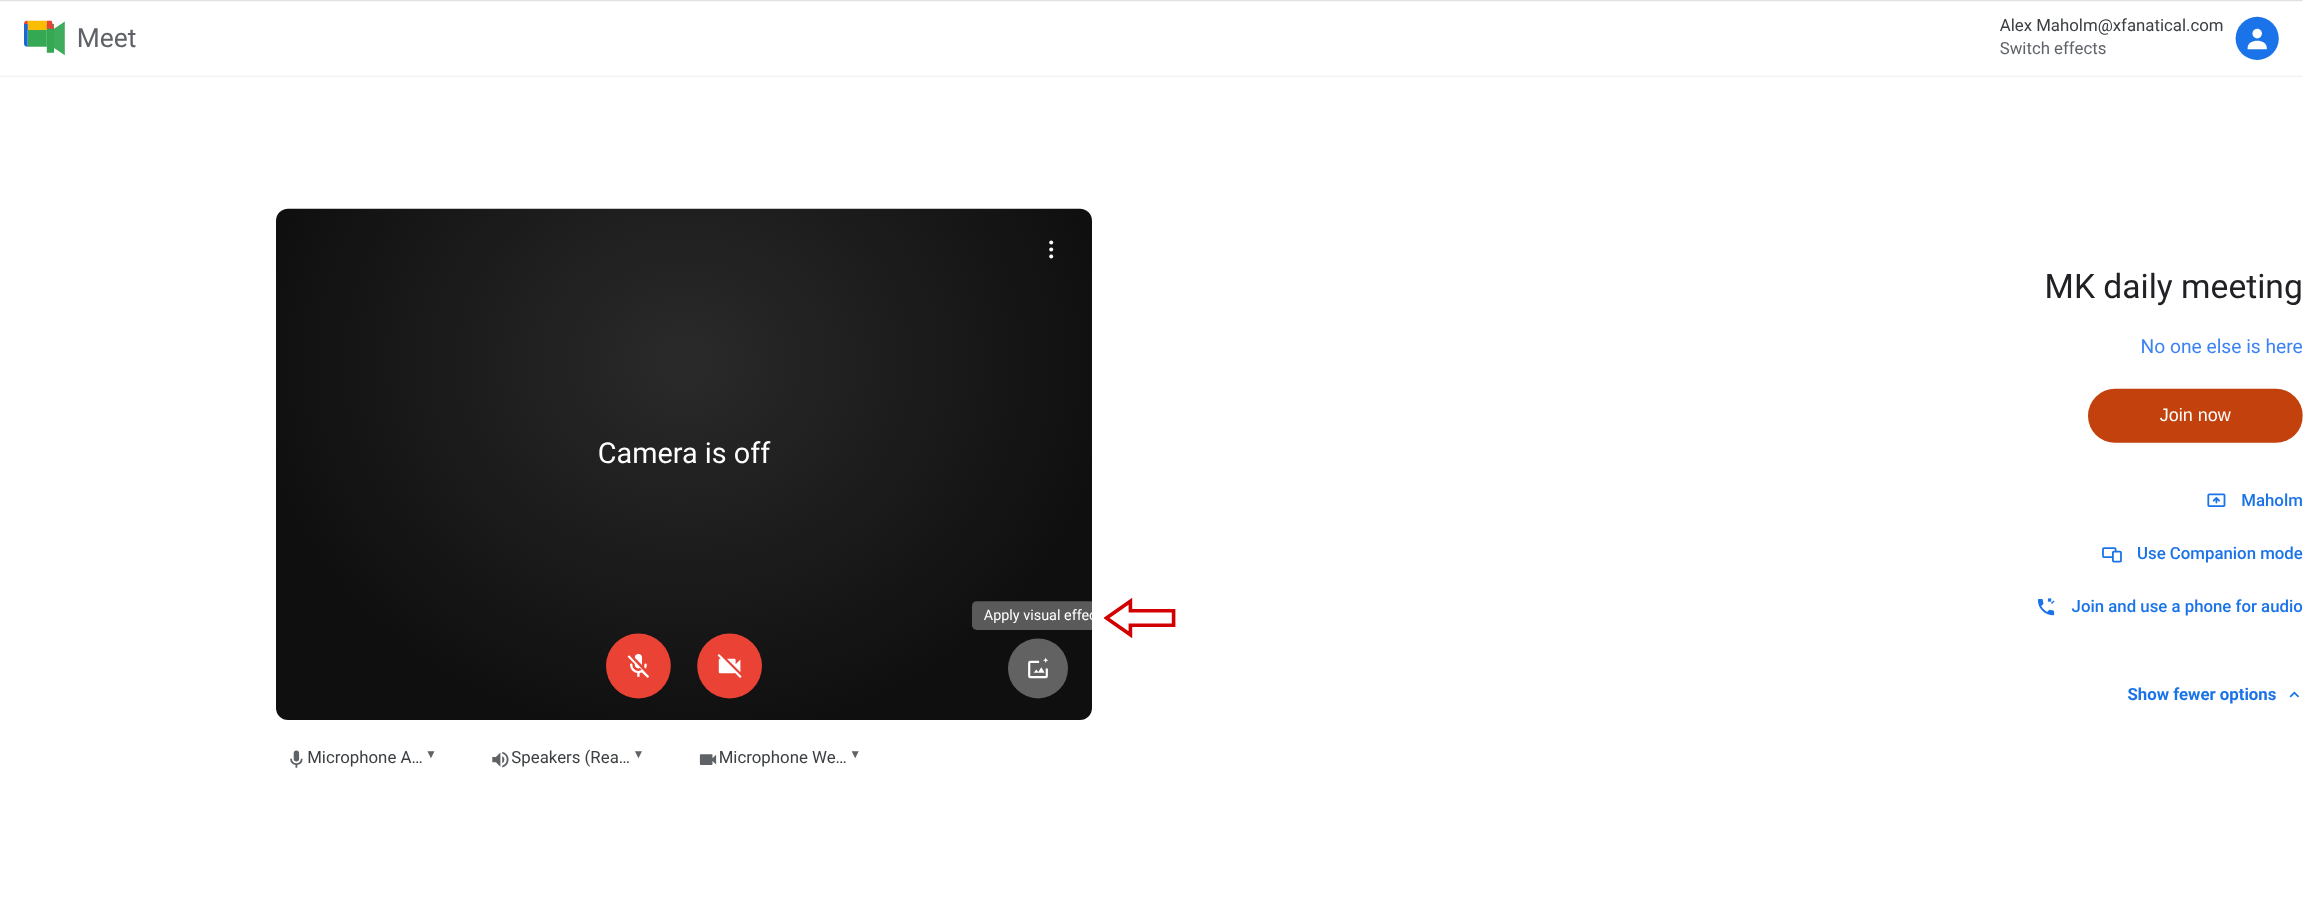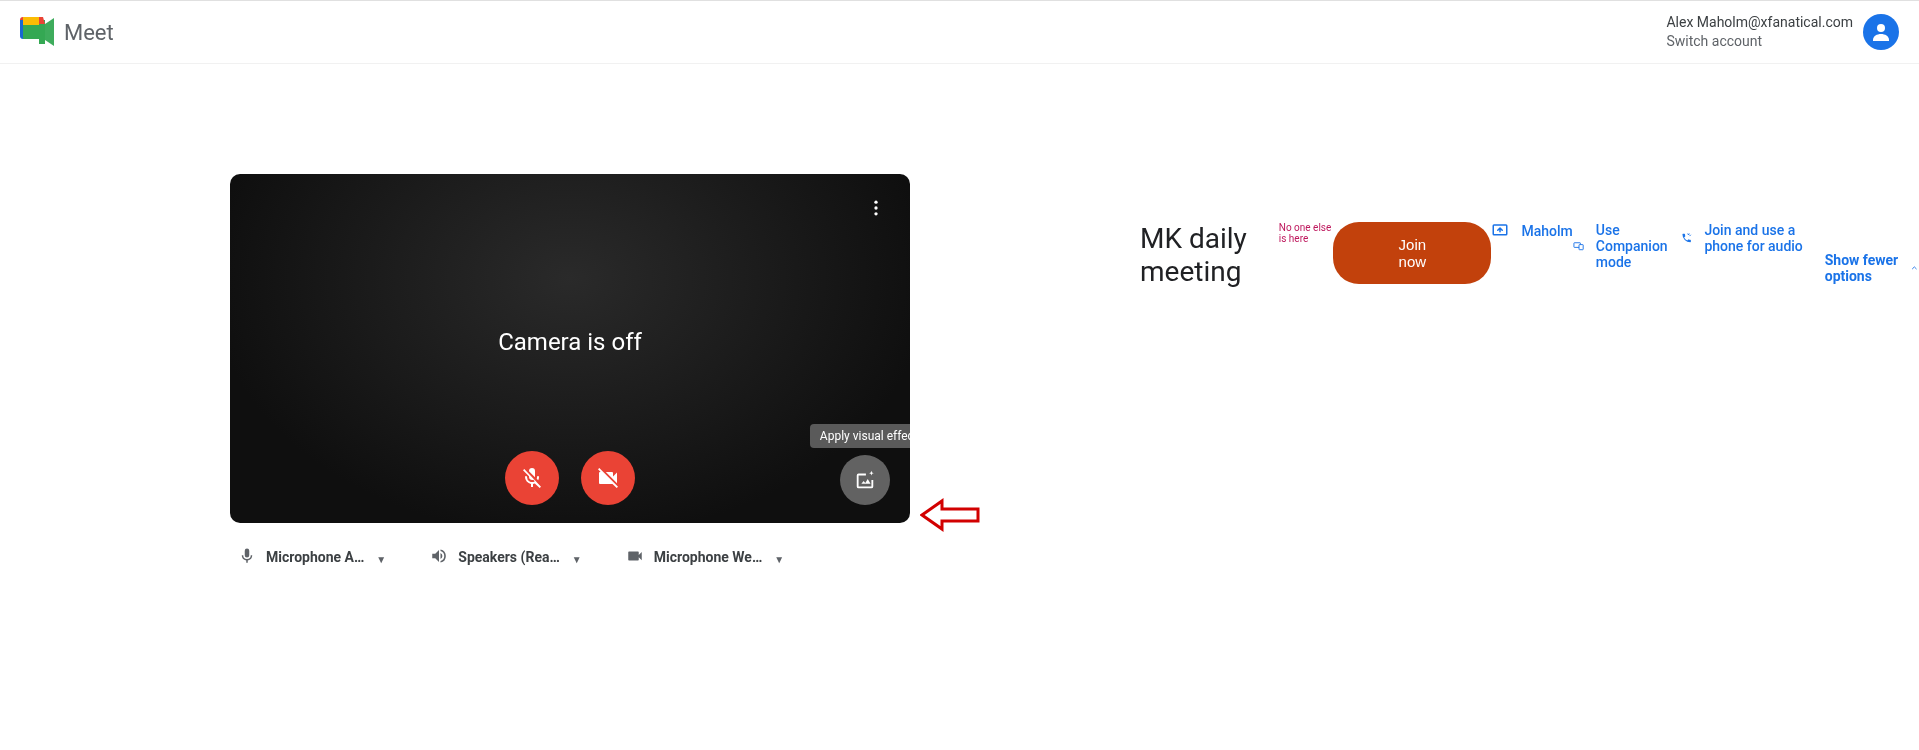--- a/index.html
+++ b/index.html
@@ -9,37 +9,37 @@
 .brand { display: flex; align-items: center; gap: 8px; }
 .brand-logo { width: 36px; height: 30px; position: relative; }
 .brand-name { font-size: 22px; color: #5f6368; font-weight: 400; }
 .account-area { display: flex; align-items: center; gap: 10px; }
 .account-text { text-align: left; font-size: 14px; color: #3c4043; line-height: 1.35; }
 .switch-link { color: #5f6368; cursor: pointer; }
 .avatar { width: 36px; height: 36px; border-radius: 50%; background: #1a73e8; display: flex; align-items: center; justify-content: center; }
 
 .main { display: flex; padding-top: 110px; }
 .left-col { width: 910px; margin-left: 230px; }
-.preview { width: 680px; height: 349px; background: radial-gradient(ellipse at 50% 30%, #2a2a2a 0%, #0f0f0f 75%); border-radius: 10px; position: relative; overflow: hidden; }
+.preview { width: 680px; height: 426px; background: radial-gradient(ellipse at 50% 30%, #2a2a2a 0%, #0f0f0f 75%); border-radius: 10px; position: relative; overflow: hidden; }
 .more-btn { position: absolute; top: 16px; right: 16px; width: 36px; height: 36px; display: flex; align-items: center; justify-content: center; cursor: pointer; border-radius: 50%; }
 .camera-off-text { position: absolute; top: 48%; left: 50%; transform: translate(-50%, -50%); color: #fff; font-size: 24px; font-weight: 400; }
 .controls { position: absolute; bottom: 18px; left: 50%; transform: translateX(-50%); display: flex; gap: 22px; }
 .ctrl-btn { width: 54px; height: 54px; border-radius: 50%; display: flex; align-items: center; justify-content: center; cursor: pointer; }
 .ctrl-red { background: #ea4335; }
 .effects-btn { position: absolute; bottom: 18px; right: 20px; width: 50px; height: 50px; border-radius: 50%; background: rgba(255,255,255,0.35); display: flex; align-items: center; justify-content: center; cursor: pointer; }
 .tooltip { position: absolute; bottom: 75px; right: -24px; background: #5a5a5a; color: #fff; font-size: 12px; padding: 5px 10px; border-radius: 4px; white-space: nowrap; }
 
 .device-row { display: flex; gap: 44px; margin-top: 24px; padding-left: 8px; }
-.device-item { display: flex; align-items: flex-end; gap: 10px; font-size: 14px; color: #3c4043; cursor: pointer; font-weight: bold; }
+.device-item { display: flex; align-items: flex-start; font-size: 14px; color: #3c4043; cursor: pointer; }
 .device-item svg { flex-shrink: 0; }
 .dropdown-caret { font-size: 10px; color: #5f6368; margin-left: 2px; }
 
-.right-col { flex: 1; display: flex; align-items: flex-start; padding-top: 48px; }
+.right-col { flex: 1; display: flex; flex-direction: column; align-items: flex-end; padding-top: 48px; }
 .meeting-title { font-size: 28px; color: #202124; font-weight: 400; margin-bottom: 24px; }
-.meeting-status { font-size: 10px; color: #be185d; margin-bottom: 26px; }
+.meeting-status { font-size: 16px; color: #3b82f6; margin-bottom: 26px; }
 .join-btn { background: #c2410c; color: #fff; border: none; border-radius: 26px; padding: 14px 60px; font-size: 15px; font-weight: 500; cursor: pointer; margin-bottom: 40px; }
 .option-link { display: flex; align-items: center; gap: 12px; color: #1a73e8; font-size: 14px; font-weight: 500; cursor: pointer; margin-bottom: 26px; }
 .show-fewer { display: flex; align-items: center; gap: 8px; color: #1a73e8; font-size: 14px; font-weight: 700; cursor: pointer; margin-top: 30px; }
 
 .arrow-annotation { position: absolute; left: 920px; top: 495px; pointer-events: none; }
 </style>
 </head>
 <body>
 
 <div class="topbar">
@@ -53,21 +53,21 @@
         <path d="M19 3 h6 v24 h-6 z" fill="#34a853"></path>
         <path d="M25 7 l9 -6 v28 l-9 -6 z" fill="#34a853" opacity="0.95"></path>
         <path d="M19 0 h4 l2 7 h-6 z" fill="#ea4335"></path>
       </svg>
     </div>
     <span class="brand-name">Meet</span>
   </div>
   <div class="account-area">
     <div class="account-text">
       <div>Alex Maholm@xfanatical.com</div>
-      <div class="switch-link">Switch account</div>
+      <div class="switch-link">Switch effects</div>
     </div>
     <div class="avatar">
       <svg width="24" height="24" viewBox="0 0 24 24" fill="#fff">
         <circle cx="12" cy="8" r="4"></circle>
           <path d="M4 20c0-4 4-6 8-6s8 2 8 6v1H4z"></path>
       </svg>
     </div>
   </div>
 </div>
 

